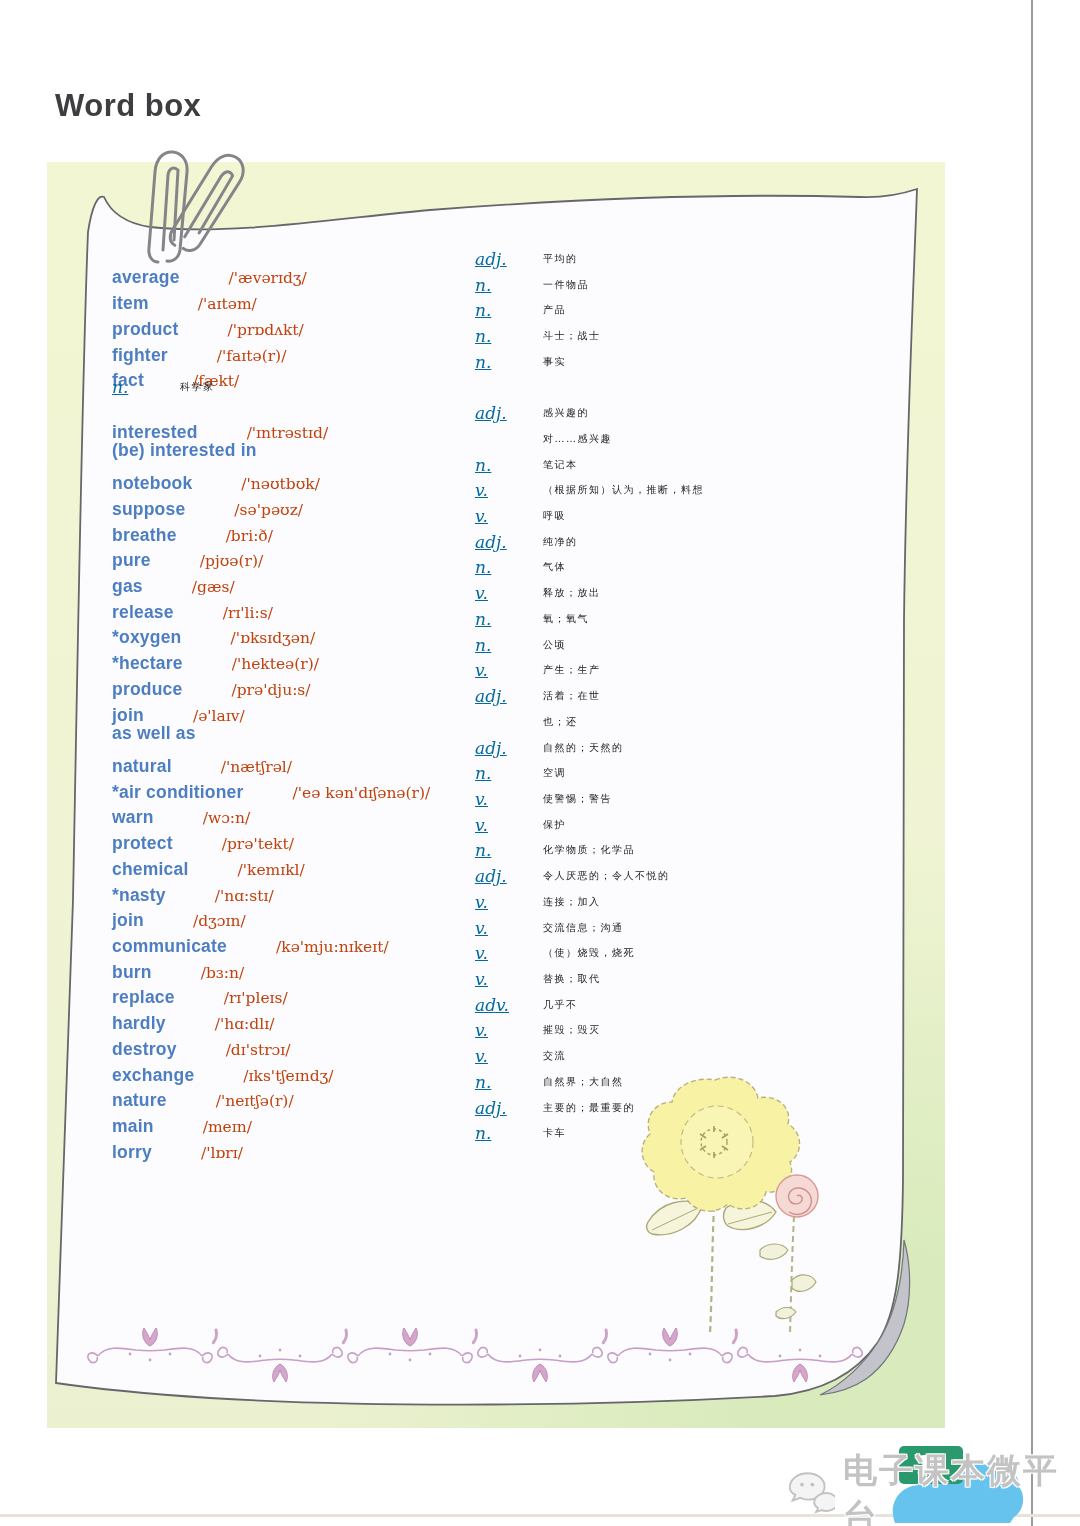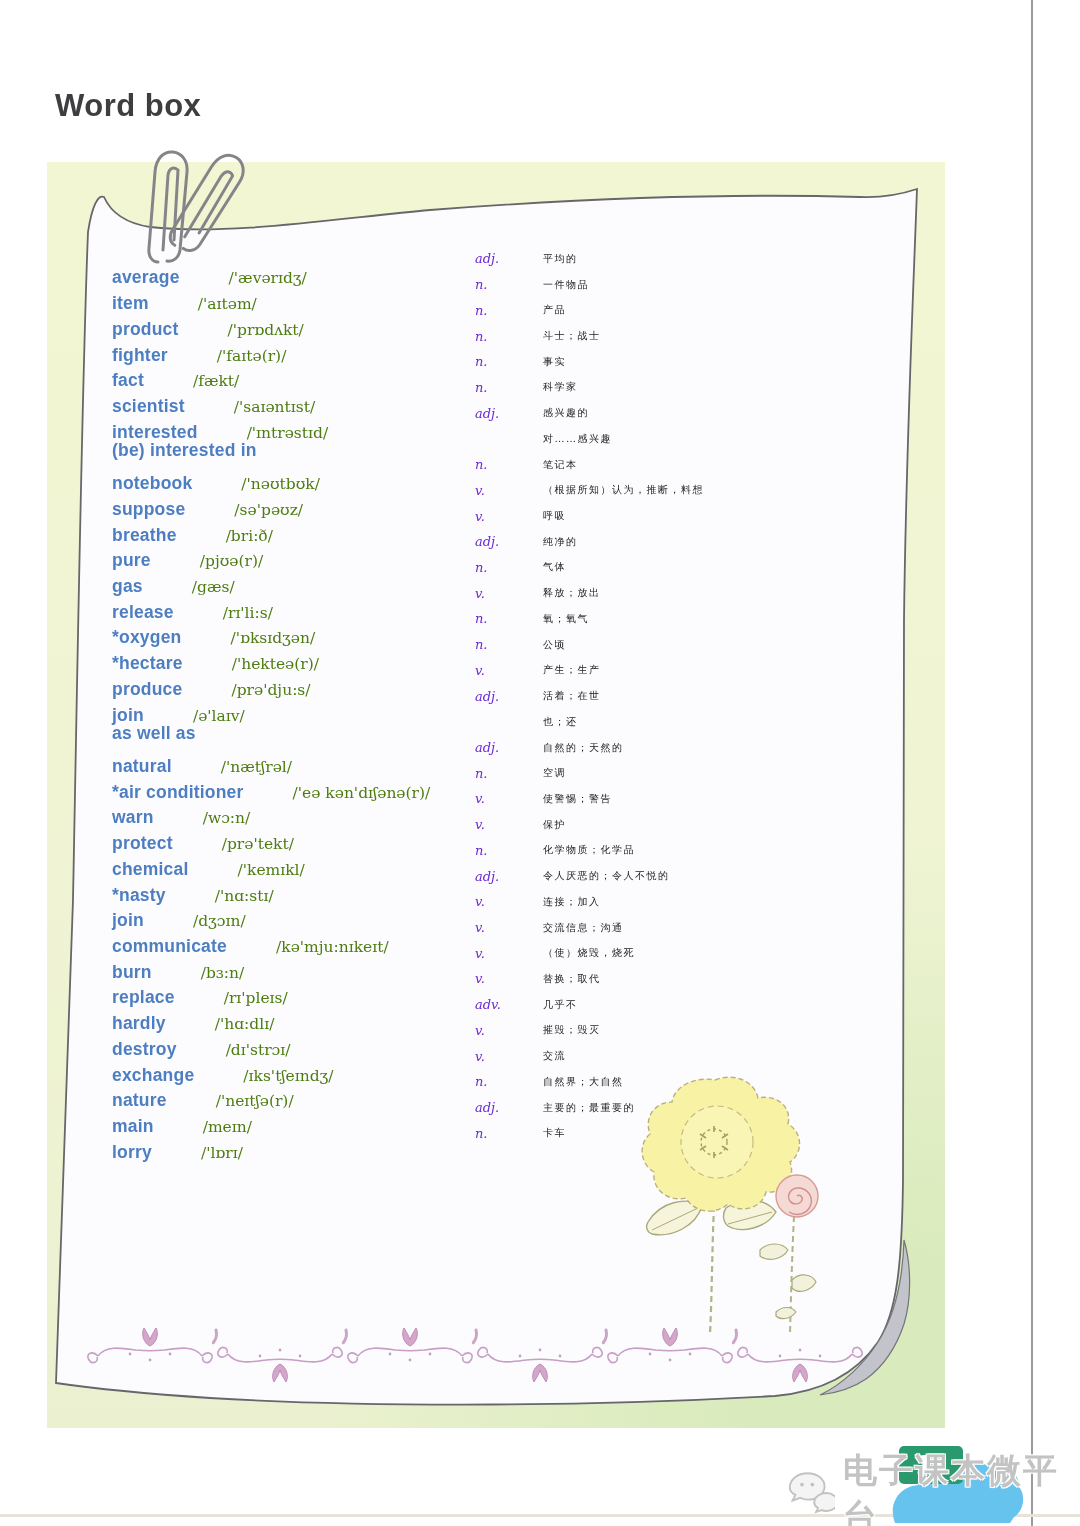--- a/index.html
+++ b/index.html
@@ -18,23 +18,23 @@
 
   
   .deco{position:absolute;left:0;top:0;z-index:2;}
 
   
   .wordlist{position:absolute;left:112px;top:246px;width:800px;z-index:3;}
   .row{display:flex;align-items:center;height:25.72px;white-space:nowrap;}
   .c1{width:363px;display:flex;align-items:baseline;gap:39px;}
   .w{font-family:"Liberation Sans",sans-serif;font-weight:700;font-size:17.5px;
      color:#4d7ec2;letter-spacing:.2px;}
-  .ph{font-family:"DejaVu Serif",serif;font-size:15.5px;color:#4d7c0f;margin-left:10px;margin-top:40px;}
+  .ph{font-family:"DejaVu Serif",serif;font-size:15.5px;color:#c2410c;margin-left:10px;margin-top:40px;}
   .pos{width:68px;font-family:"DejaVu Serif",serif;font-style:italic;
-       font-size:13px;color:#6d28d9;}
+       font-size:17px;color:#0369a1;text-decoration:underline;}
   .cn{font-family:"DejaVu Serif",serif;font-size:10px;color:#232327;letter-spacing:1.5px;}
 
   
   .edge-line{position:absolute;left:1031px;top:0;width:2px;height:1526px;background:#9a9aa0;z-index:1;}
   .bottom-strip{position:absolute;left:0;top:1514px;width:1080px;height:3px;background:#e7e3d9;z-index:1;}
 
   
   .cloud{position:absolute;left:880px;top:1455px;z-index:4;}
   .badge{position:absolute;left:899px;top:1446px;width:64px;height:38px;background:#2a9a6e;
          border-radius:5px;display:flex;align-items:center;justify-content:center;z-index:5;}
@@ -186,24 +186,20 @@
     <div class="row">
       <span class="c1">
         <span class="w">fact</span>
         <span class="ph">/fækt/</span>
       </span>
       <span class="pos">n.</span>
       <span class="cn">事实</span>
     </div>
 
     <div class="row">
-      <span class="c1">
-        <span class="w">scientist</span>
-        <span class="ph">/'saɪəntɪst/</span>
-      </span>
       <span class="pos">n.</span>
       <span class="cn">科学家</span>
     </div>
 
     <div class="row">
       <span class="c1">
         <span class="w">interested</span>
         <span class="ph">/'ɪntrəstɪd/</span>
       </span>
       <span class="pos">adj.</span>

